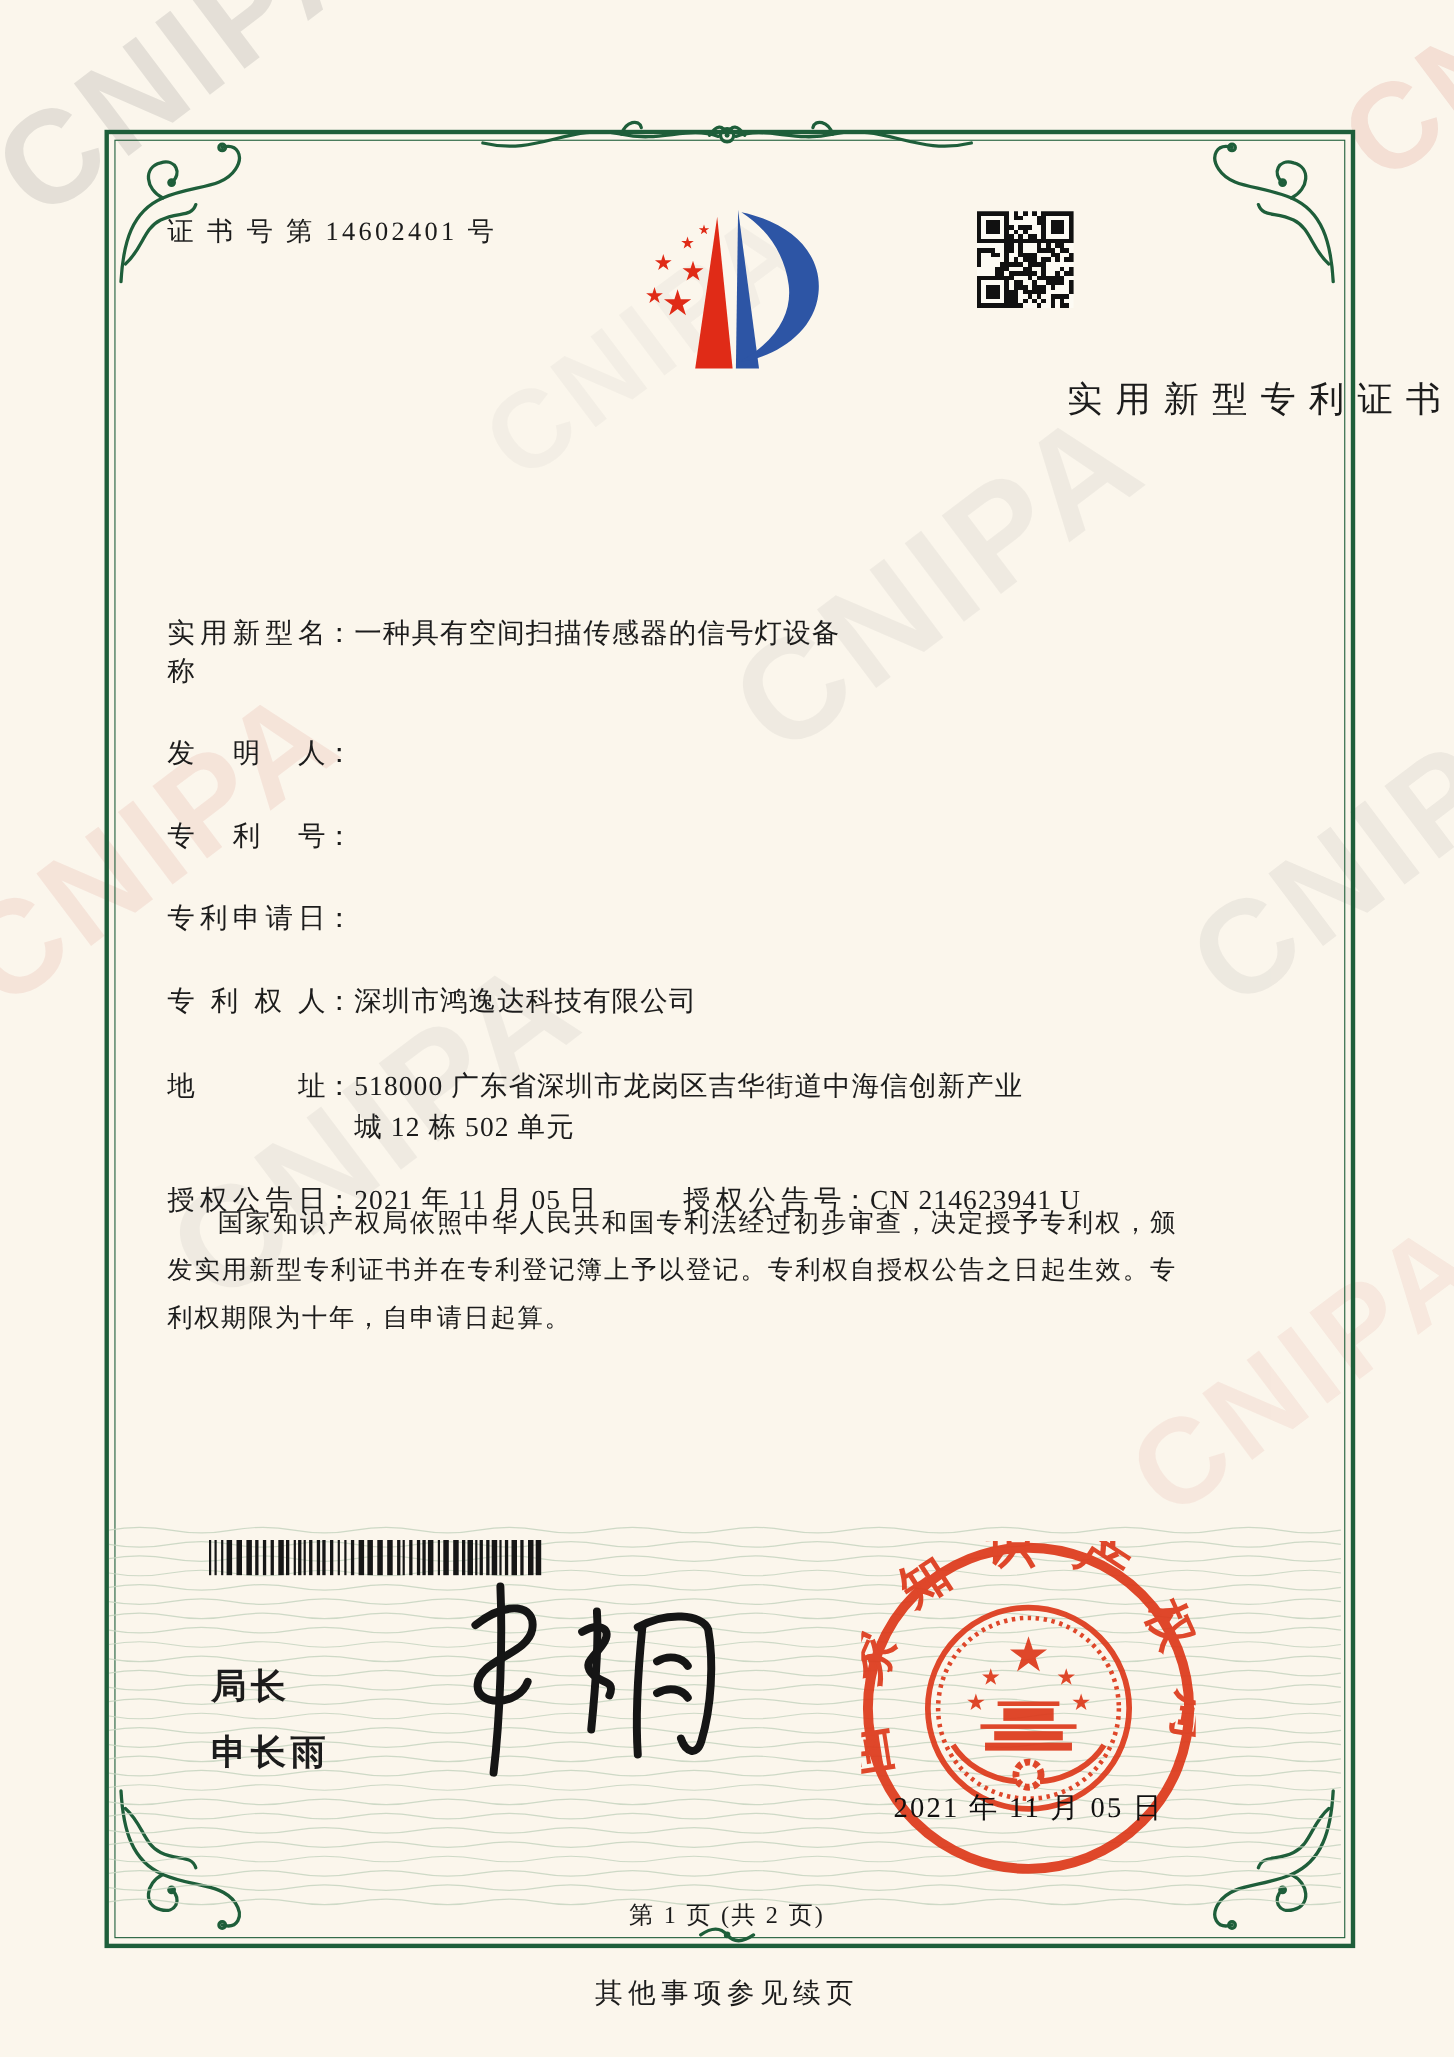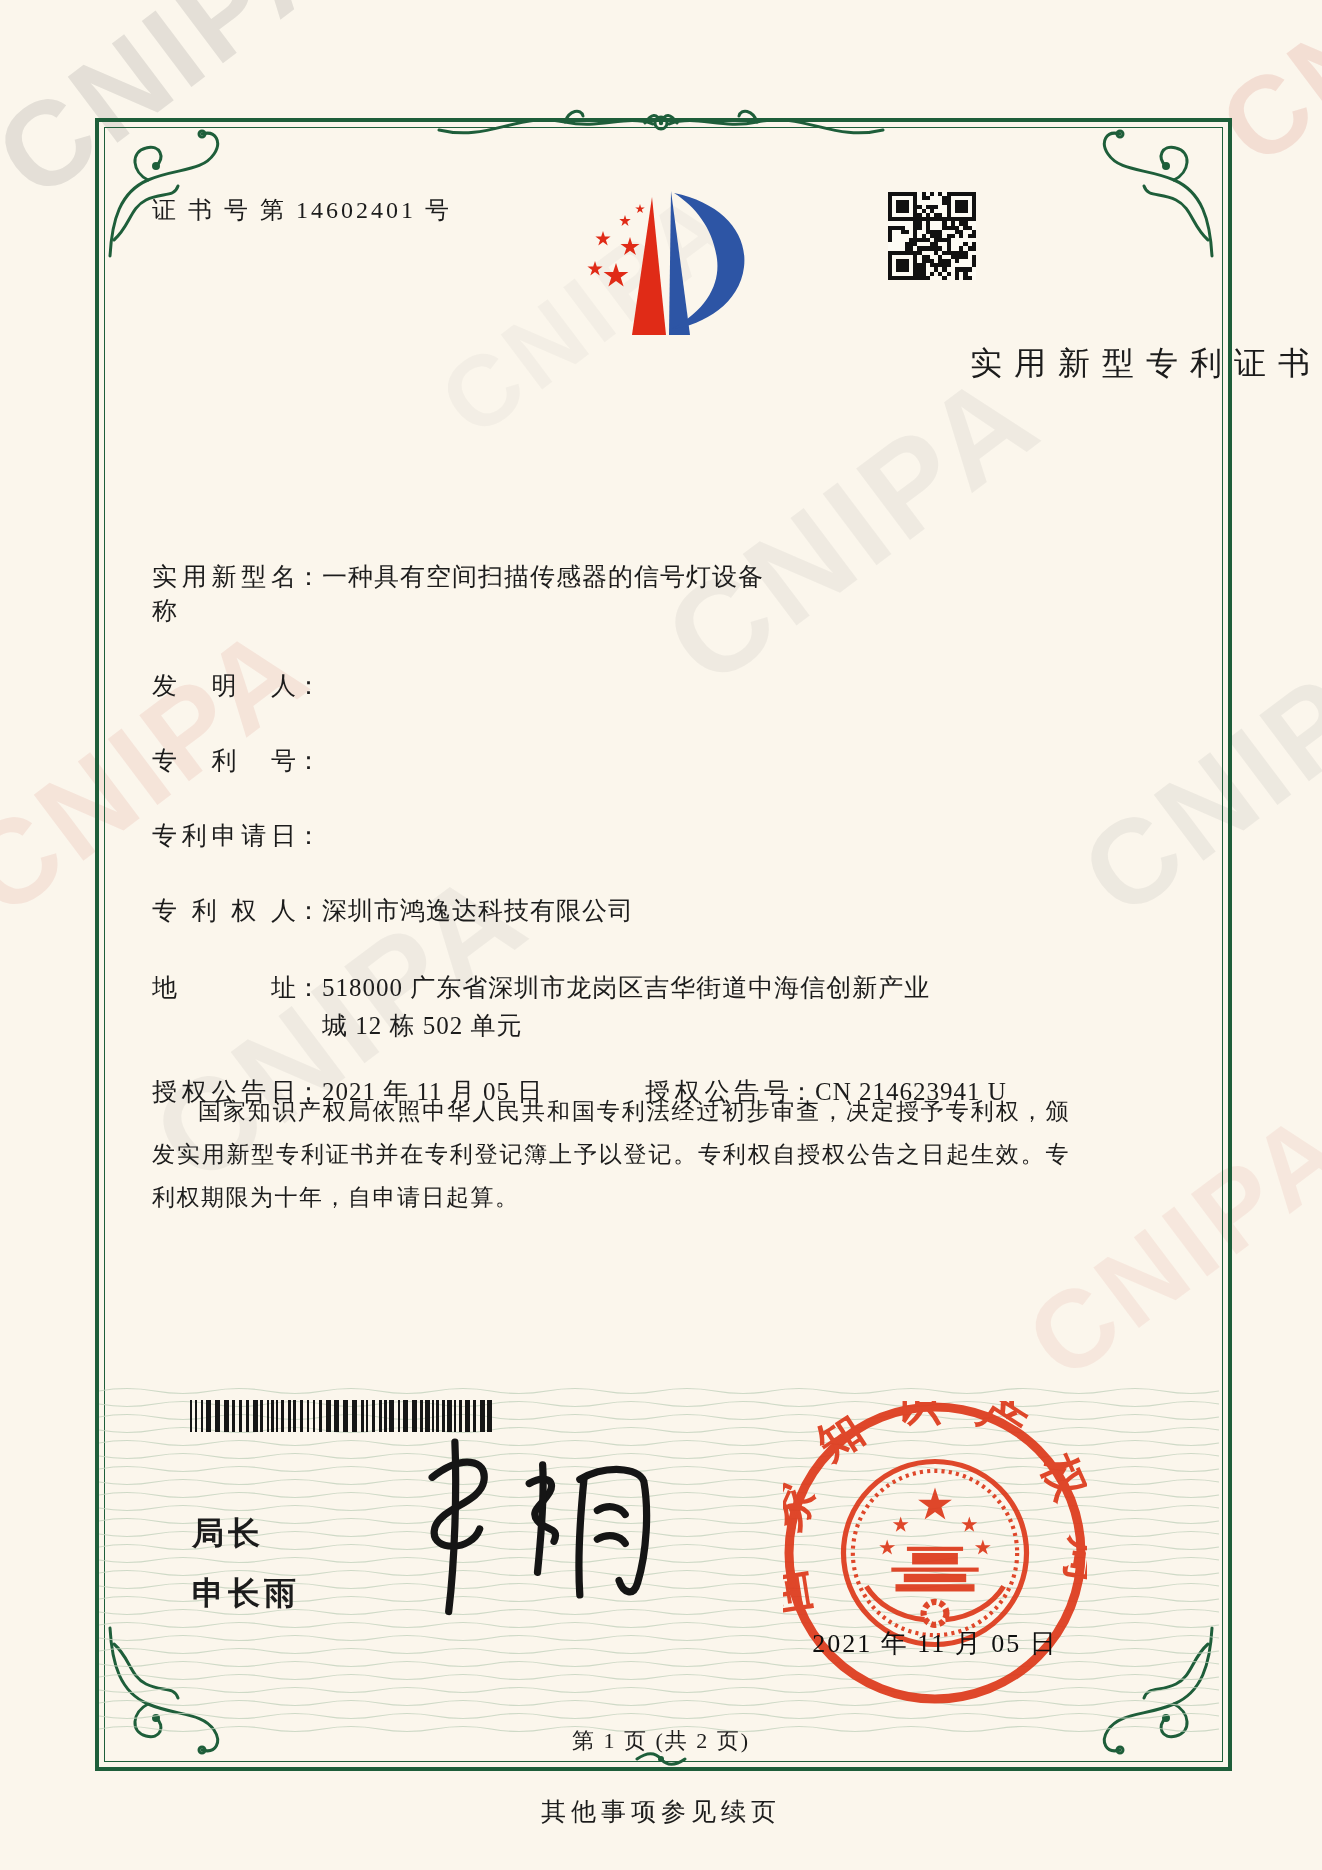--- a/index.html
+++ b/index.html
@@ -29,21 +29,21 @@
 
   .fields{position:absolute;left:152px;top:560px;width:920px;}
   .field-row{display:flex;align-items:baseline;font-size:25px;line-height:34px;margin-bottom:41px;}
   .flabel{flex:none;display:inline-block;width:144px;text-align:justify;text-align-last:justify;}
   .fcolon{flex:none;width:26px;}
   .fvalue{flex:1;letter-spacing:1px;}
   .row-address{margin-bottom:30px;}
   .row-address .fvalue{flex:none;width:634px;line-height:38px;word-break:break-all;}
   .grant{position:relative;height:34px;margin-bottom:0;}
   .g1,.g2{display:flex;align-items:baseline;position:absolute;top:0;}
-  .g1{left:0;} .g2{left:493px;}
+  .g1{left:0;} .g2{left:469px;}
 
   .paras{position:absolute;left:152px;top:1090px;width:918px;font-size:23px;line-height:43px;
          text-align:justify;letter-spacing:1.5px;}
   .paras p{margin:0;text-indent:2em;}
 
   
   .waves{position:absolute;left:99px;top:1385px;z-index:2;}
   .barcode{position:absolute;left:190px;top:1400px;width:312px;height:32px;font-size:0;z-index:4;}
   .barcode i{display:inline-block;height:100%;background:#161616;vertical-align:top;}
   .signer{position:absolute;left:192px;z-index:4;font-family:"Liberation Sans","DejaVu Sans",sans-serif;

